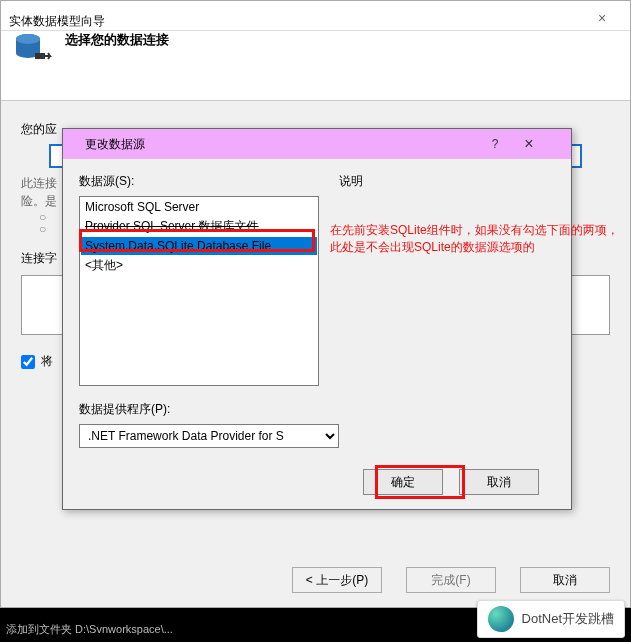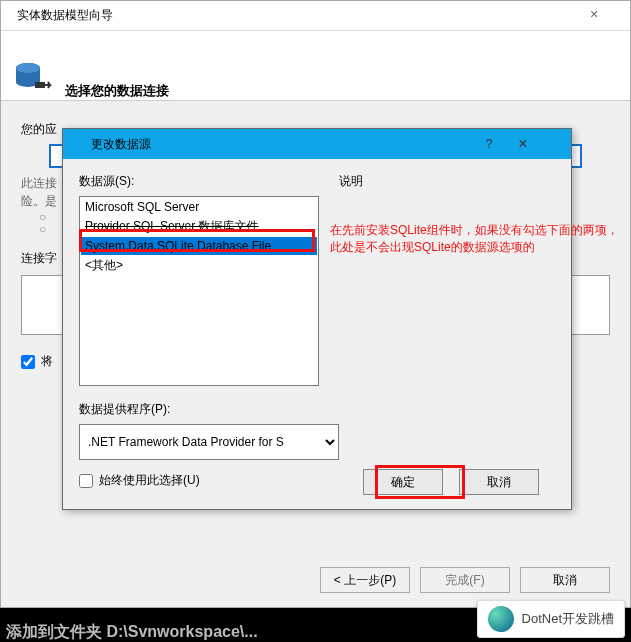--- a/index.html
+++ b/index.html
@@ -17,36 +17,36 @@
     top: 0; left: 0;
     width: 631px;
     height: 608px;
     background: #f0f0f0;
     border: 1px solid #aaa;
   }
   .titlebar {
     height: 30px;
     background: #fff;
     display: flex;
-    align-items: center;
-    padding: 0 16px;
+    align-items: flex-end;
+    padding: 0 8px;
     border-bottom: 1px solid #ddd;
   }
   .titlebar-title { flex: 1; color: #000; }
   .titlebar-close {
     width: 40px; height: 20px;
     text-align: center;
     color: #666;
     font-size: 14px;
   }
   .wizard-header {
     background: #fff;
     height: 70px;
     display: flex;
-    align-items: flex-end;
+    align-items: flex-start;
     padding: 0 12px;
     gap: 12px;
     border-bottom: 1px solid #ccc;
   }
   .db-icon {
     width: 40px; height: 40px;
     position: relative;
   }
   .wizard-title { font-weight: bold; font-size: 13px; }
   .body-area {
@@ -70,21 +70,21 @@
     margin-top: 8px;
   }
   .save-check-row {
     display: flex; align-items: center; gap: 6px;
     margin-top: 18px;
   }
   .save-check-row input[type=checkbox]{ width:14px;height:14px;}
   .footer-btns {
     position: absolute;
     bottom: 14px; right: 20px;
-    display: flex; gap: 10px;
+    display: flex; gap: 24px;
   }
   .footer-btns button {
     min-width: 90px;
     height: 26px;
     background: #f0f0f0;
     border: 1px solid #aaa;
     color: #777;
     font-size: 12px;
   }
   .footer-btns button.enabled { color: #000; }
@@ -95,23 +95,23 @@
     top: 128px;
     left: 62px;
     width: 510px;
     height: 382px;
     background: #f0f0f0;
     border: 1px solid #666;
     box-shadow: 2px 2px 8px rgba(0,0,0,0.3);
   }
   .sub-titlebar {
     height: 30px;
-    background: #0ea5e9;
+    background: #f0abfc;
     display: flex; align-items: center;
-    padding: 0 28px;
+    padding: 0 22px;
   }
   .sub-titlebar .sp { flex:1; }
   .sub-titlebar .help { width:28px; text-align:center; color:#333; }
   .sub-titlebar .close { width:40px; text-align:center; color:#333; font-size:16px;}
   .sub-body {
     padding: 14px 24px 10px 16px;
     display: flex;
     gap: 20px;
   }
   .ds-col { width: 240px; }
@@ -155,21 +155,21 @@
     left: 330px;
     width: 295px;
   }
   .provider-row {
     position:absolute;
     left:16px; top: 272px;
     width: 260px;
   }
   .provider-dd {
     width: 260px;
-    height: 36px;
+    height: 24px;
     border:1px solid #7a7a7a;
     background:#fff;
     font-size:12px;
     padding-left:4px;
   }
   .always-row {
     position:absolute;
     left:16px; bottom: 20px;
     display:flex; align-items:center; gap:6px;
   }
@@ -284,35 +284,31 @@
     </div>
   </div>
 
   <div class="provider-row">
     <span class="ds-label">数据提供程序(P):</span>
     <select class="provider-dd">
       <option>.NET Framework Data Provider for S</option>
     </select>
   </div>
 
-  <div class="always-row">
-    <input type="checkbox" style="">
-    <span>始终使用此选择(U)</span>
-  </div>
 
   <div class="sub-btns">
     <button>确定</button>
     <button>取消</button>
   </div>
   <div class="ok-redbox"></div>
 </div>
 
 <div class="annotation">
   <span>在先前安装SQLite组件时，如果没有勾选下面的两项，</span><br>
   <span>此处是不会出现SQLite的数据源选项的</span>
 </div>
 
-<div style="position:absolute;left:6px;top:622px;color:#bbb;font-size:16px;font-weight:bold;">添加到文件夹  D:\Svnworkspace\...</div>
+<div style="position:absolute;left:6px;top:622px;color:#bbb;font-size:11px;">添加到文件夹  D:\Svnworkspace\...</div>
 
 <div class="app-label-box">
   <div class="avatar"></div>
   <span>DotNet开发跳槽</span>
 </div>
 
 </body></html>

